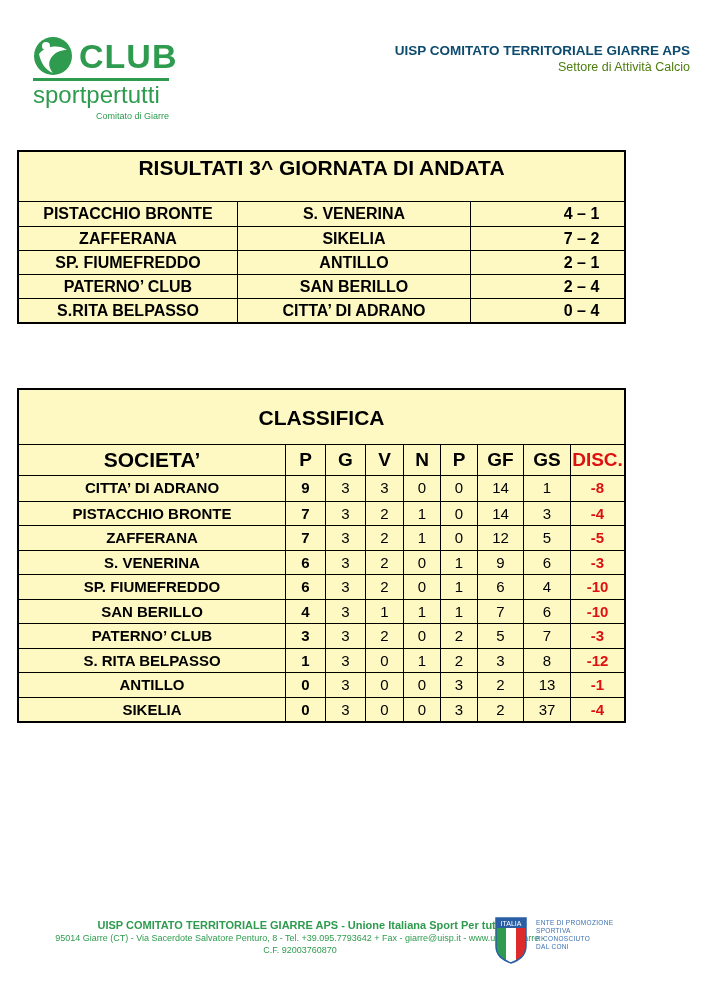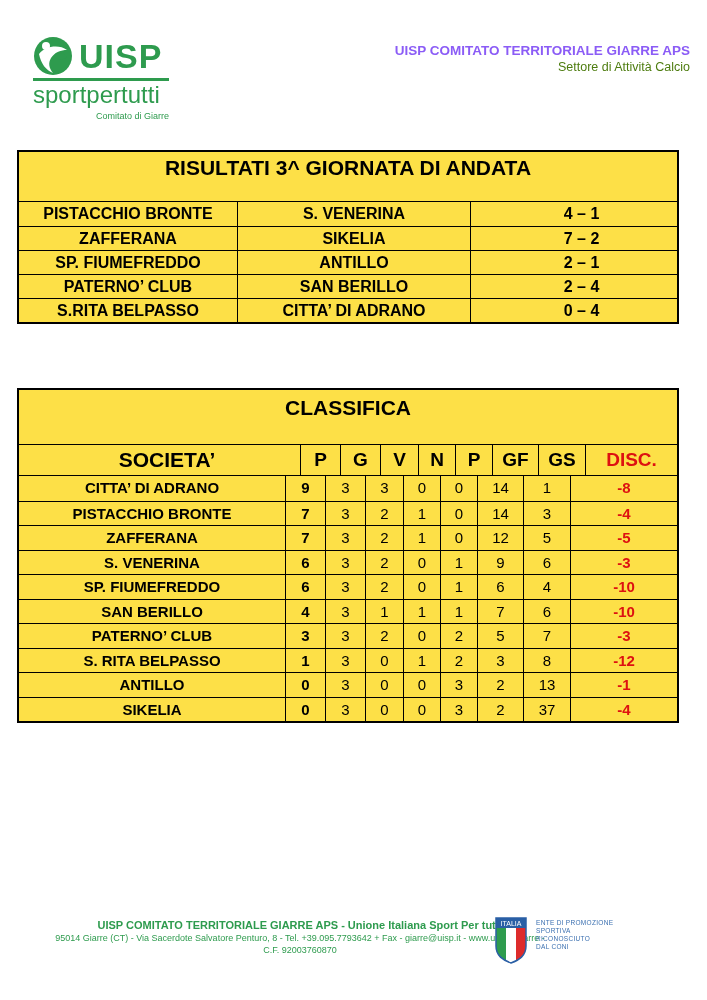--- a/index.html
+++ b/index.html
@@ -22,47 +22,47 @@
     letter-spacing: 1px; margin-left: 6px; line-height: 40px;
   }
   .logo-rule { height: 3px; background: #2e9b4e; margin-top: 2px; width: 136px; }
   .logo-sub {
     font-size: 24px; color: #2e9b4e; font-weight: 400;
     letter-spacing: 0px; margin-top: 1px; line-height: 26px;
   }
   .logo-committee { font-size: 9px; color: #2e9b4e; text-align: right; width: 136px; margin-top: 3px; }
 
   .org-block { position: absolute; right: 17px; top: 42px; text-align: right; }
-  .org-title { font-size: 13.5px; font-weight: bold; color: #8b5cf6; line-height: 17px; }
+  .org-title { font-size: 13.5px; font-weight: bold; color: #0c4a6e; line-height: 17px; }
   .org-sub   { font-size: 12.5px; color: #4d7c0f; line-height: 17px; }
 
   
-  .doc-table { position: absolute; left: 17px; width: 662px; border: 2px solid #000; background: #fde047; }
+  .doc-table { position: absolute; left: 17px; width: 609px; border: 2px solid #000; background: #fef9c3; }
   .tbl-title {
     font-size: 21px; font-weight: bold; text-align: center;
     padding-top: 4px; border-bottom: 1px solid #000;
   }
   .cell { border-right: 1px solid #000; overflow: hidden; white-space: nowrap; text-align: center; }
   .cell:last-child { border-right: none; }
 
   
   #results { top: 150px; }
   #results .tbl-title { height: 50px; }
   .res-row { display: grid; grid-template-columns: 219px 233px 221px; height: 24px; }
   .res-row + .res-row { border-top: 1px solid #000; }
   .res-row .cell { font-size: 16px; font-weight: bold; line-height: 23px; }
 
   
   #standings { top: 388px; }
-  #standings .tbl-title { height: 55px; padding-top: 6px; }
+  #standings .tbl-title { height: 55px; padding-top: 16px; }
   .st-row {
     display: grid;
     grid-template-columns: 267px 40px 40px 38px 37px 37px 46px 47px auto;
   }
-  .st-head { height: 31px; border-bottom: 1px solid #000; padding-left: 15px; }
+  .st-head { height: 31px; border-bottom: 1px solid #000; }
   .st-head .cell { font-weight: bold; font-size: 19px; line-height: 30px; }
   .st-head .cell.team-col { font-size: 21px; }
   .st-data { height: 24.5px; }
   .st-data + .st-data { border-top: 1px solid #000; }
   .st-data .cell { font-size: 15px; line-height: 23.5px; }
   .st-data .cell.team-col { font-weight: bold; font-size: 15px; }
   .st-data .cell.pts-col  { font-weight: bold; }
   .st-data .cell.disc-col { font-weight: bold; }
 
   
@@ -83,21 +83,21 @@
 <body>
 
 <div class="logo-block">
   <div class="logo-top">
     <svg class="logo-emblem" viewBox="0 0 40 40">
       <circle cx="20" cy="20" r="19" fill="#2e9b4e"></circle>
       <circle cx="13" cy="10" r="4" fill="#ffffff"></circle>
       <path d="M6 18 C 12 10, 26 8, 34 14 C 28 14, 22 16, 18 22 C 15 27, 16 32, 20 37 C 13 34, 8 28, 6 18 Z" fill="#ffffff"></path>
       <path d="M22 18 C 26 16, 31 17, 34 21 C 30 24, 26 24, 22 22 Z" fill="#2e9b4e"></path>
     </svg>
-    <span class="logo-brand">UISP</span>
+    <span class="logo-brand">CLUB</span>
   </div>
   <div class="logo-rule"></div>
   <div class="logo-sub">sportpertutti</div>
   <div class="logo-committee">Comitato di Giarre</div>
 </div>
 
 <div class="org-block">
   <div class="org-title">UISP COMITATO TERRITORIALE GIARRE APS</div>
   <div class="org-sub">Settore di Attività Calcio</div>
 </div>

